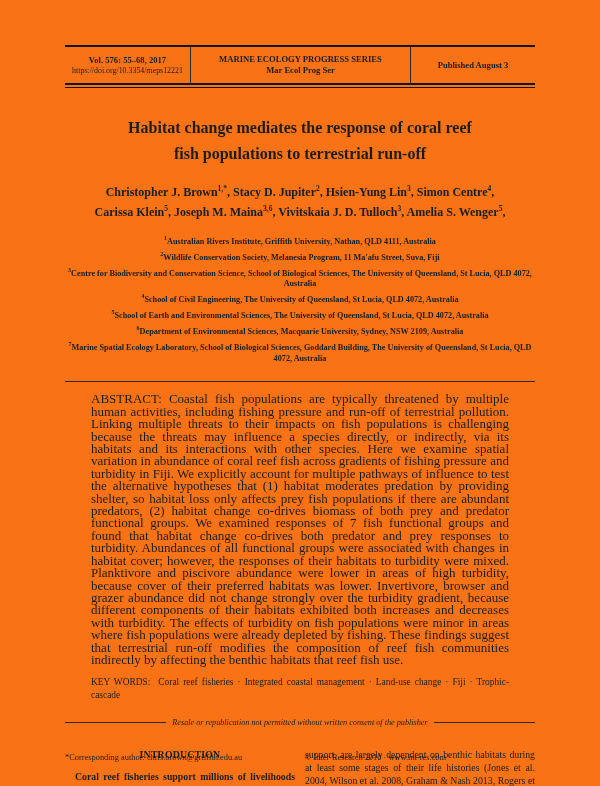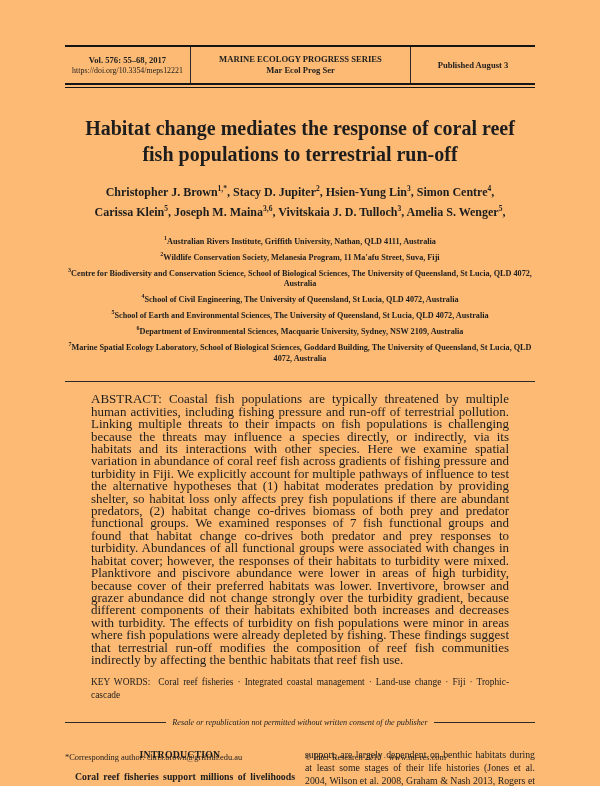--- a/index.html
+++ b/index.html
@@ -1,38 +1,38 @@
 <!DOCTYPE html>
 <html><head>
 <meta charset="utf-8">
 <style>
   html,body{margin:0;padding:0;background:#ffffff;}
   .page{
     position:relative;
     width:600px;height:786px;
-    background:#fdba74;
+    background:#f97316;
     color:#1d1d1d;
     font-family:"Liberation Serif","DejaVu Serif",serif;
     overflow:hidden;
   }
   .content{position:absolute;left:65px;top:45px;width:470px;}
 
   
   .jheader{border-top:2px solid #151515;}
   .jheader-row{display:flex;align-items:stretch;height:36px;}
   .jh-cell{display:flex;flex-direction:column;justify-content:center;text-align:center;}
   .jh-left{width:125px;border-right:1px solid #2a2a2a;}
   .jh-center{width:219px;border-right:1px solid #2a2a2a;}
   .jh-right{flex:1;text-align:center;}
   .jh-bold{font-weight:bold;font-size:8.6px;line-height:11px;}
   .jh-small{font-size:7.9px;line-height:10px;}
   .double-rule{height:2px;border-top:2.5px solid #151515;border-bottom:1px solid #151515;}
 
   
-  .title{margin-top:27px;text-align:center;font-weight:bold;font-size:20px;line-height:26px;white-space:nowrap;}
+  .title{margin-top:27px;text-align:center;font-weight:bold;font-size:16px;line-height:26px;white-space:nowrap;}
   .authors{margin-top:14px;text-align:center;font-weight:bold;font-size:12px;line-height:15.5px;}
   .authors sup{font-size:7.5px;}
   .affils{margin-top:13px;text-align:center;font-weight:bold;font-size:8.2px;line-height:10.9px;}
   .affil{margin-bottom:1.2px;}
   .affil sup{font-size:6px;}
 
   
   .toprule{margin-top:17px;border-top:1px solid #2a2a2a;}
   .abstract{margin:11px 0 0 0;padding:0 26px;text-align:justify;font-size:13px;line-height:12.4px;}
   .keywords{margin:10px 0 0 0;padding:0 26px;text-align:justify;font-size:9.4px;line-height:12.4px;}

